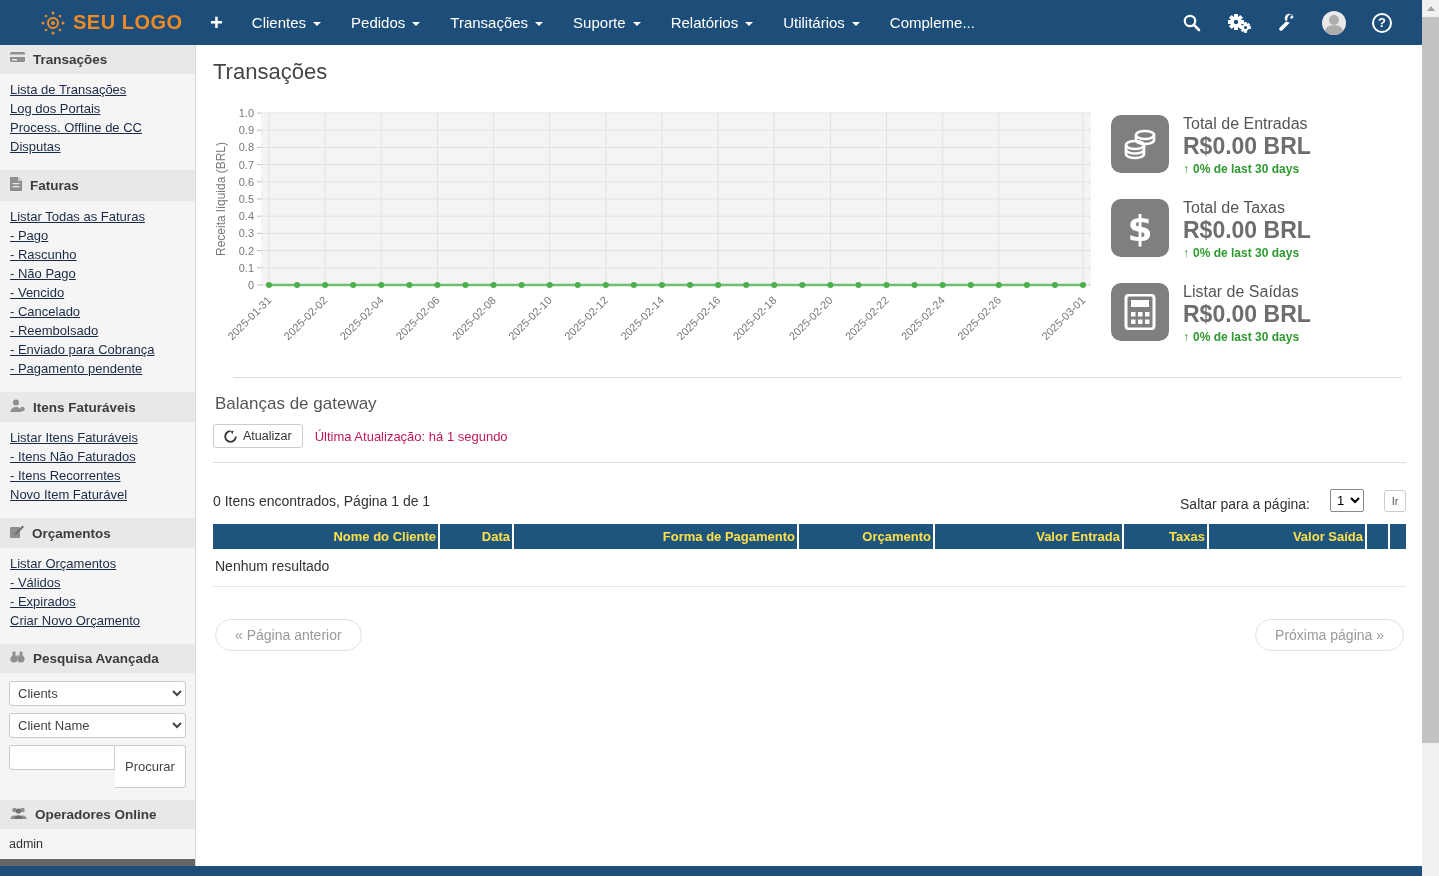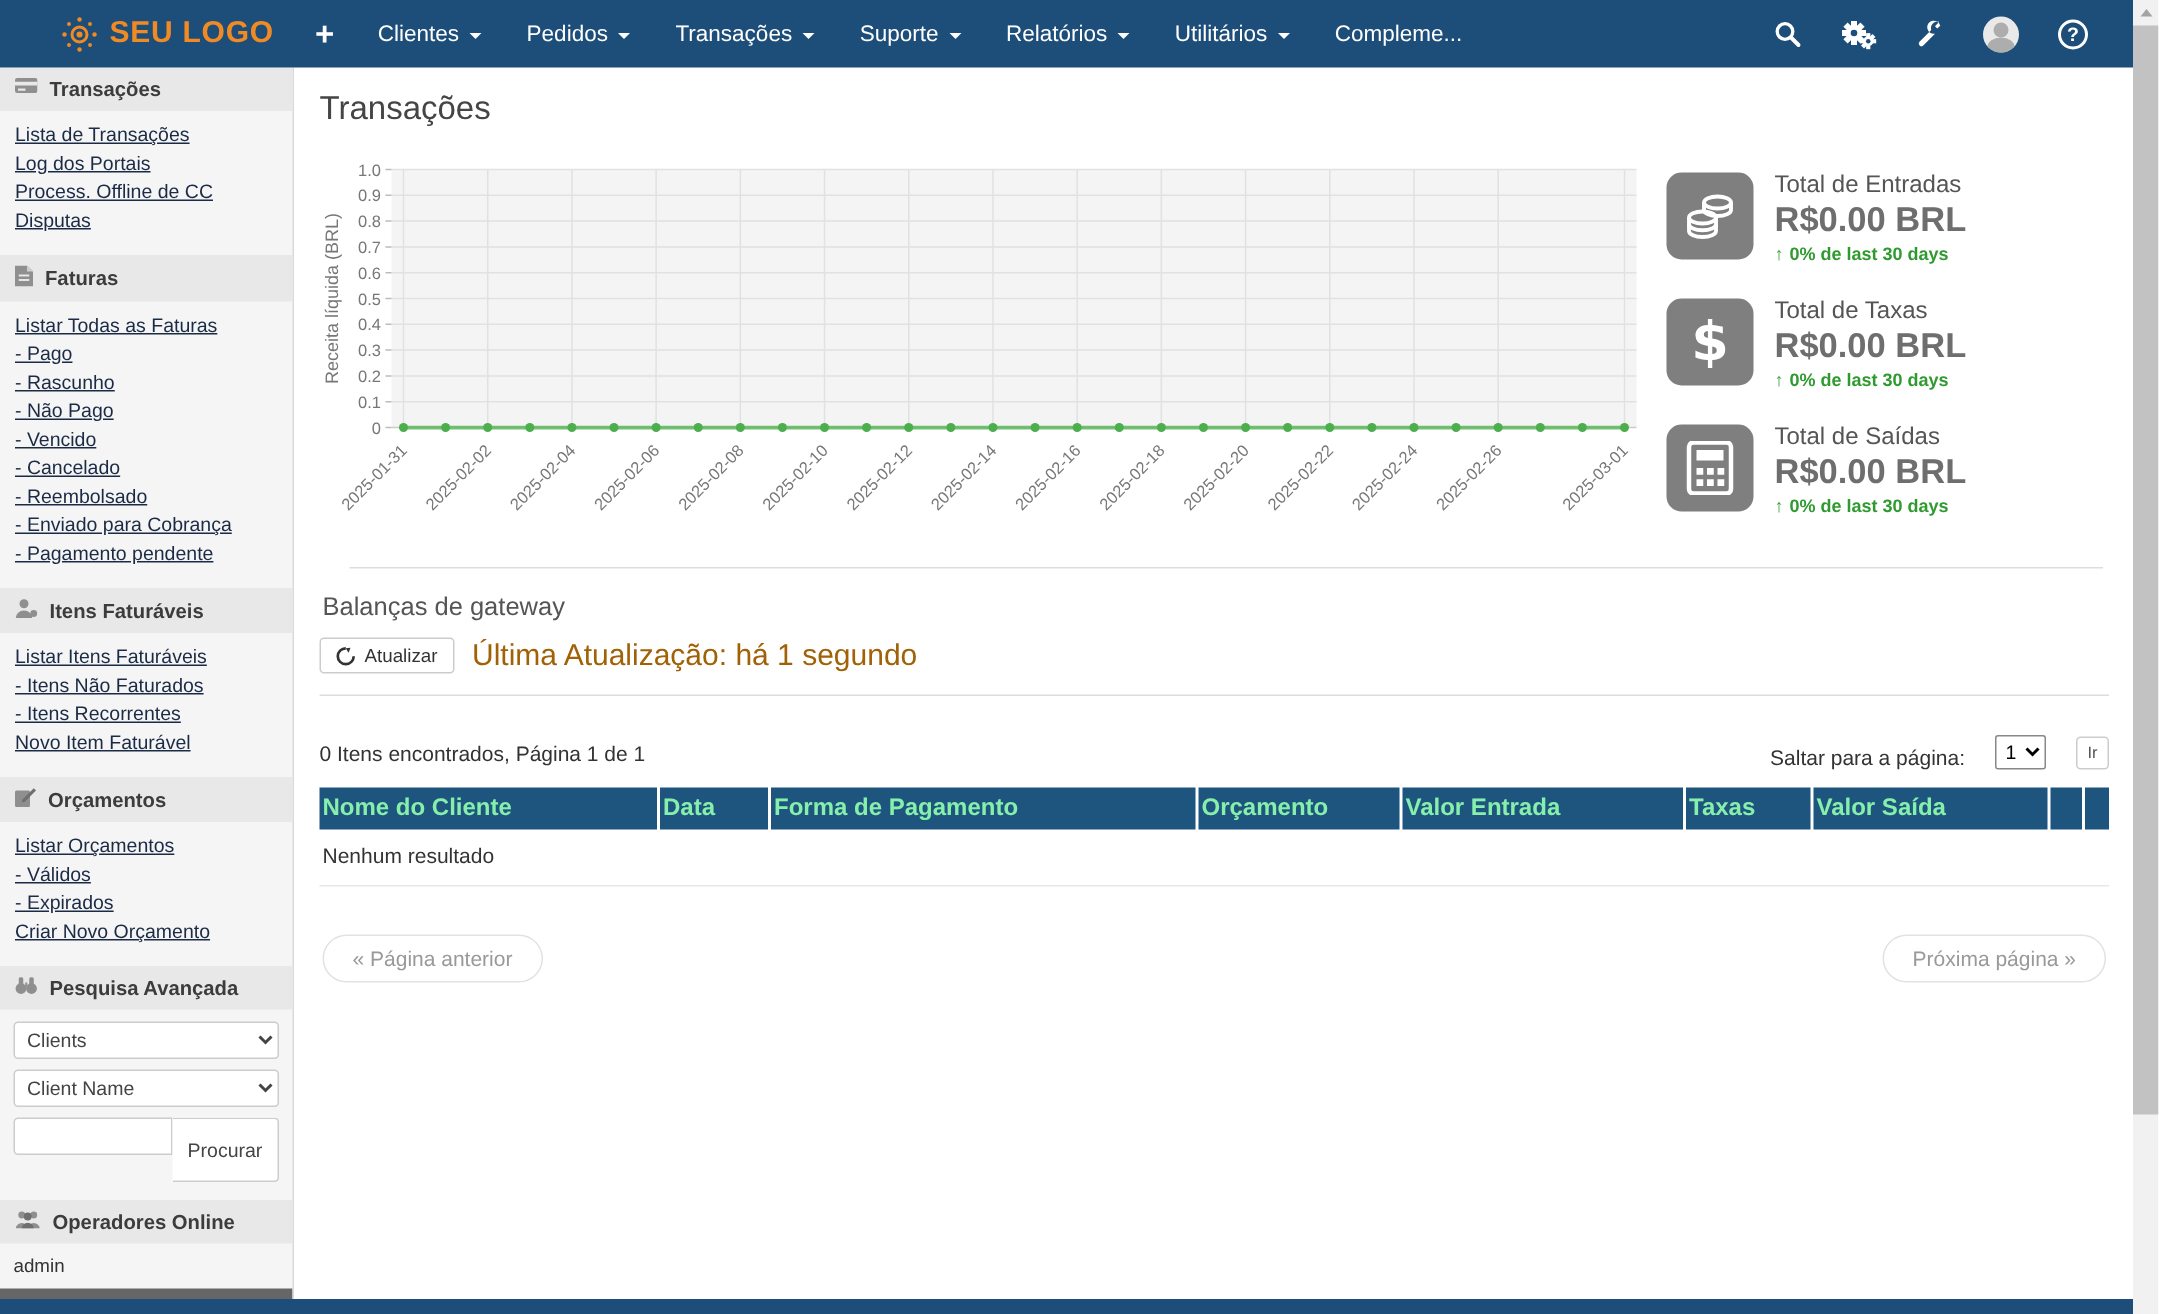--- a/index.html
+++ b/index.html
@@ -53,30 +53,30 @@
   .stat-value { font-size:23px; font-weight:bold; color:#6e6e6e; line-height:27px; }
   .stat-change { font-size:12px; color:#2f9a2f; font-weight:bold; margin-top:2px; display:flex; align-items:center; gap:4px; }
   .dollar-glyph { color:#fff; font-size:36px; font-weight:bold; font-family:"DejaVu Sans",sans-serif; }
 
   .hr { border:none; border-top:1px solid #ddd; margin:8px 4px 0 20px; }
   .hr2 { border:none; border-top:1px solid #ddd; margin:14px 0 0 0; }
 
   .gw-title { font-size:17px; color:#555; font-weight:normal; margin:16px 0 10px 2px; }
   .gw-row { display:flex; align-items:center; gap:12px; }
   .btn-refresh { display:flex; align-items:center; gap:6px; background:#fff; border:1px solid #ccc; border-radius:3px; padding:4px 10px; font-size:12.5px; color:#333; cursor:pointer; font-family:inherit; }
-  .gw-updated { font-size:20px; color:#a16207; }
+  .gw-updated { font-size:13px; color:#be185d; }
 
   .results-bar { display:flex; align-items:center; justify-content:space-between; margin-top:26px; }
   .results-summary { font-size:14px; color:#333; }
   .jump { display:flex; align-items:flex-end; gap:20px; font-size:14px; color:#333; }
   .jump select { height:23px; border:1px solid #888; border-radius:2px; background:#fff; font-size:13px; font-family:inherit; padding:0 2px; }
   .btn-go { height:22px; min-width:22px; background:#fff; border:1px solid #ccc; border-radius:3px; font-size:11px; color:#555; cursor:pointer; font-family:inherit; padding:0 4px; }
 
   .table-head { display:flex; gap:2px; margin-top:12px; }
-  .th { background:#1e557f; color:#86efac; font-size:16px; font-weight:bold; text-align:left; padding:5px 2px; overflow:hidden; white-space:nowrap; }
+  .th { background:#1e557f; color:#fde047; font-size:13px; font-weight:bold; text-align:right; padding:5px 2px; overflow:hidden; white-space:nowrap; }
   .empty-row { font-size:14px; color:#333; padding:9px 2px 12px 2px; border-bottom:1px solid #e8e8e8; }
 
   .pagination { display:flex; justify-content:space-between; margin-top:32px; padding:0 2px; }
   .pill { background:#fff; border:1px solid #e2e2e2; border-radius:17px; color:#999; font-size:14px; padding:7px 19px; cursor:pointer; font-family:inherit; }
 
   
   .footer { position:absolute; left:0; bottom:0; width:1422px; height:10px; background:#1d4e79; }
   .scrollbar { position:absolute; right:0; top:0; width:17px; height:876px; background:#f1f1f1; z-index:10; }
   .scroll-up { height:16px; display:flex; align-items:center; justify-content:center; }
   .scroll-up .tri { width:0; height:0; border-left:4px solid transparent; border-right:4px solid transparent; border-bottom:5px solid #a3a3a3; }
@@ -427,21 +427,21 @@
                 <rect x="8" y="18" width="4.5" height="4.5"></rect>
                 <rect x="15" y="18" width="4.5" height="4.5"></rect>
                 <rect x="22" y="18" width="4.5" height="4.5"></rect>
                 <rect x="8" y="25.5" width="4.5" height="4.5"></rect>
                 <rect x="15" y="25.5" width="4.5" height="4.5"></rect>
                 <rect x="22" y="25.5" width="4.5" height="4.5"></rect>
               </g>
             </svg>
           </div>
   <div class="stat-text">
-    <div class="stat-label">Total de Saídas</div>
+    <div class="stat-label">Listar de Saídas</div>
     <div class="stat-value">R$0.00 BRL</div>
     <div class="stat-change">
               <span>↑</span>
               <span>0% de last 30 days</span>
             </div>
   </div>
         </div>
       </div>
   </div>
 

